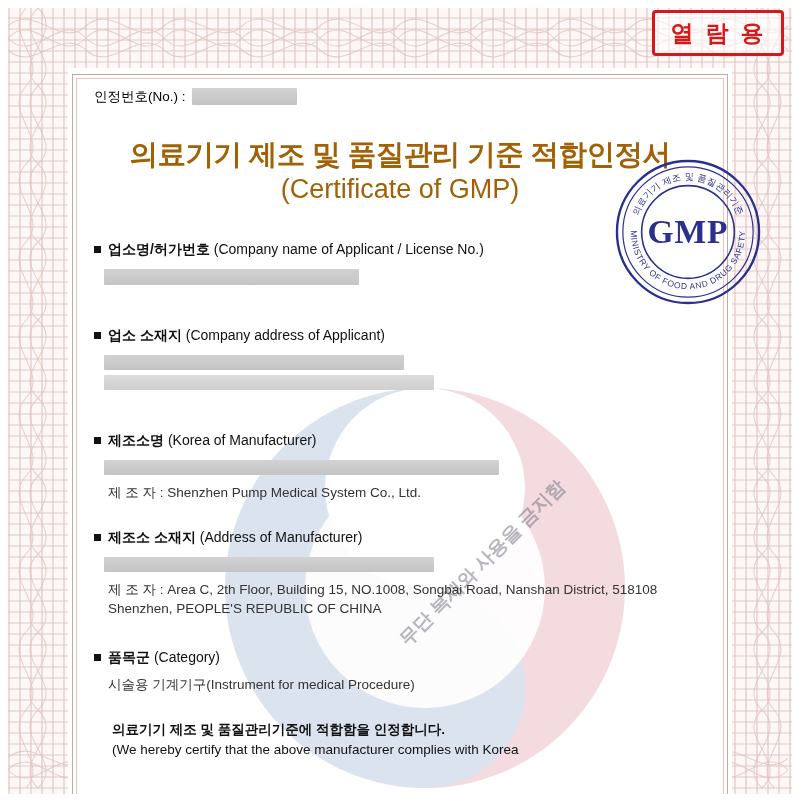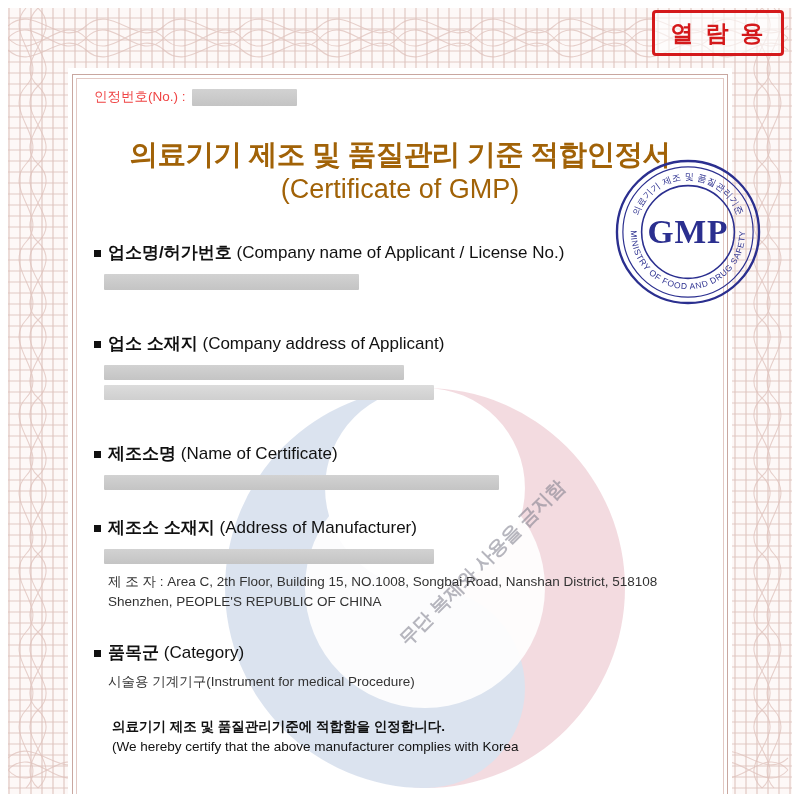--- a/index.html
+++ b/index.html
@@ -119,24 +119,24 @@
   #content {
     position: absolute;
     left: 86px;
     top: 88px;
     width: 628px;
     z-index: 10;
   }
 
   .cert-no-row {
     display: flex;
-    align-items: flex-end;
+    align-items: flex-start;
     gap: 6px;
     font-size: 13.5px;
-    color: #ef4444;
+    color: #000000;
     padding-left: 8px;
   }
   .redact {
     display: inline-block;
     background: linear-gradient(180deg,#d2d2d2,#c4c4c4);
     border-radius: 1px;
     vertical-align: middle;
   }
   .redact.soft {
     background: linear-gradient(180deg,#dcdcdc,#cfcfcf);
@@ -156,21 +156,21 @@
     font-weight: normal;
     font-size: 27px;
     letter-spacing: 0px;
   }
 
   .section {
     margin-top: 26px;
     padding-left: 8px;
   }
   .section-head {
-    font-size: 17px;
+    font-size: 14px;
     color: #111;
     font-weight: bold;
   }
   .section-head .bullet {
     display: inline-block;
     width: 7px; height: 7px;
     background: #111;
     margin-right: 7px;
     vertical-align: 1px;
   }
@@ -333,24 +333,28 @@
       </div>
       <div class="field-lines">
         <span class="redact" style="width:300px;height:15px;"></span>
         <span class="redact soft" style="width:330px;height:15px;"></span>
       </div>
     </div>
 
     <div class="section" style="margin-top:42px;">
       <div class="section-head">
         <span class="bullet"></span><span>제조소명</span>
-        <span class="en">(Name of Certificate)</span>
+        <span class="en">(Korea of Manufacturer)</span>
       </div>
       <div class="field-lines">
         <span class="redact" style="width:395px;height:15px;"></span>
+      </div>
+      <div class="sub-line">
+        <span>제 조 자 :</span>
+        <span>Shenzhen Pump Medical System Co., Ltd.</span>
       </div>
     </div>
 
     <div class="section" style="">
       <div class="section-head">
         <span class="bullet"></span><span>제조소 소재지</span>
         <span class="en">(Address of Manufacturer)</span>
       </div>
       <div class="field-lines">
         <span class="redact" style="width:330px;height:15px;"></span>

